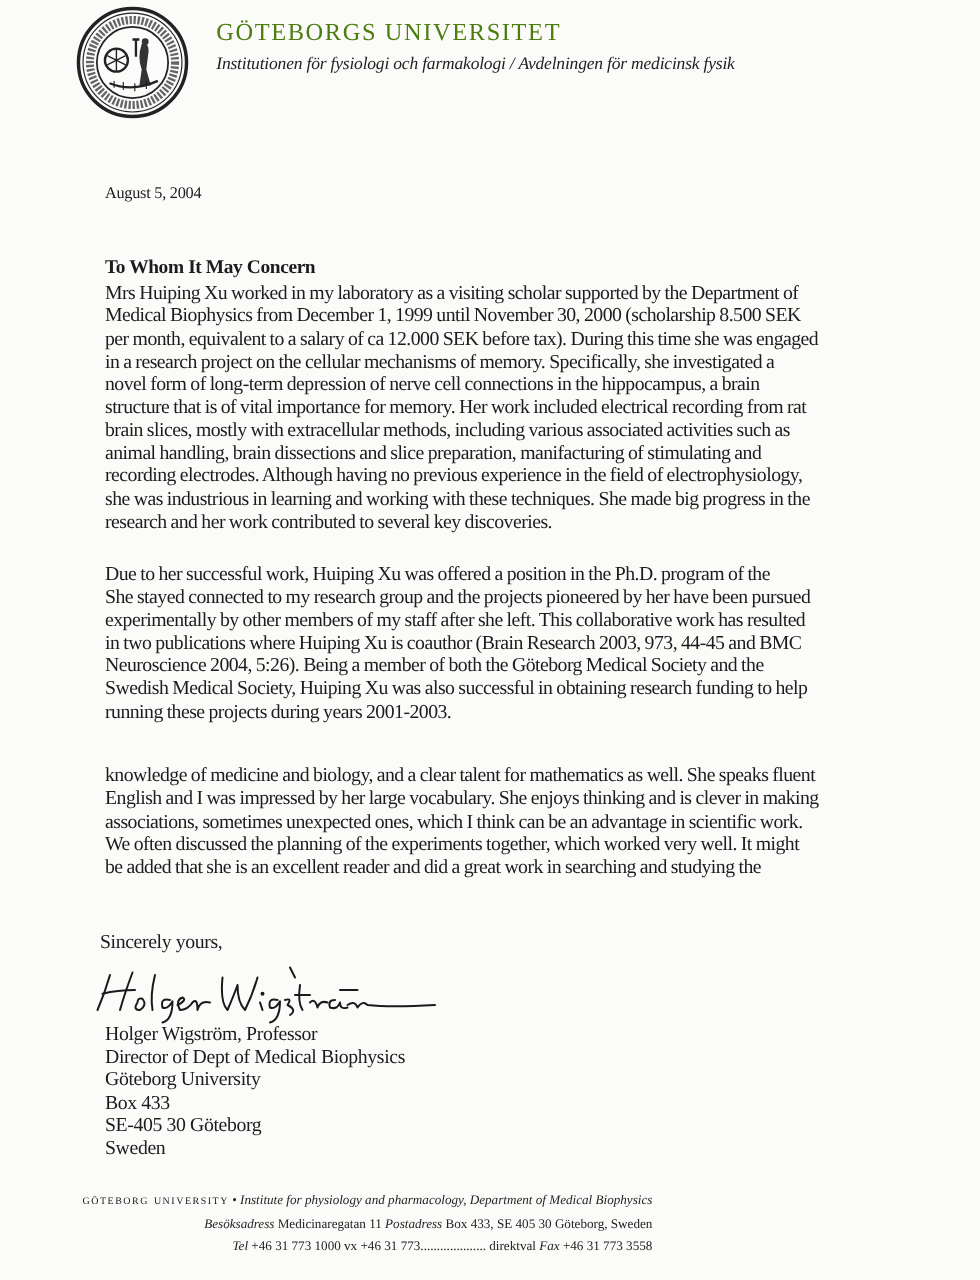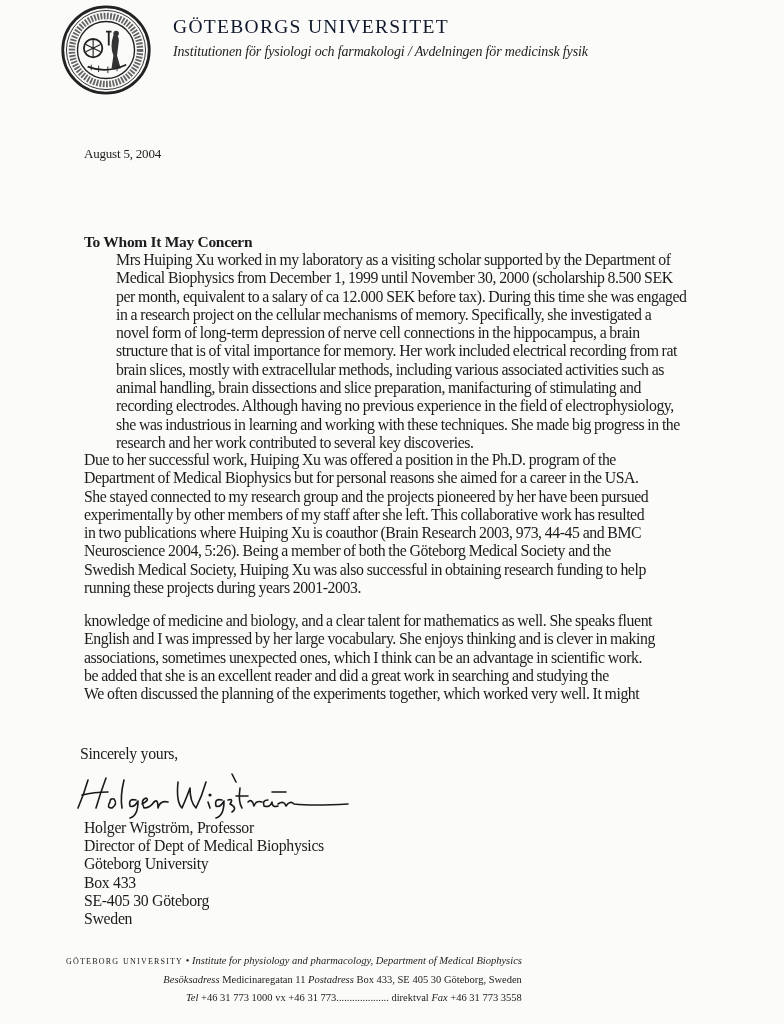--- a/index.html
+++ b/index.html
@@ -8,43 +8,42 @@
     background: #fbfbfa;
     font-family: "Liberation Serif", "DejaVu Serif", serif;
     color: #1c1c1c;
     position: relative;
   }
   .seal {
     position: absolute; left: 60px; top: 4px; width: 92px; height: 92px;
   }
   .uni-name {
     position: absolute; left: 173px; top: 16px;
-    font-size: 19.5px; letter-spacing: 1.3px; color: #0f172a;
+    font-size: 19.5px; letter-spacing: 1.3px; color: #4d7c0f;
     white-space: nowrap;
   }
   .uni-sub {
     position: absolute; left: 173px; top: 44px;
     font-size: 14px; color: #222; white-space: nowrap; letter-spacing: -0.15px; font-style: italic;
   }
   .date {
     position: absolute; left: 84px; top: 146px; font-size: 13px;
     letter-spacing: -0.2px;
   }
   .salutation {
     position: absolute; left: 84px; top: 205px; font-size: 15.5px; font-weight: bold;
     letter-spacing: -0.3px;
-    margin-top: 28px;
   }
   .para {
     position: absolute; left: 84px; font-size: 15.8px; line-height: 18.3px;
     letter-spacing: -0.42px; word-spacing: -0.4px;
     white-space: nowrap;
   }
   .para .ln { display: block; }
-  .p1 { top: 251px; margin-left: 32px; }
+  .p1 { top: 226px; }
   .p2 { top: 451px; }
   .p3 { top: 612px; }
   .closing {
     position: absolute; left: 80px; top: 745px; font-size: 15.8px; letter-spacing: -0.3px;
   }
   .signature {
     position: absolute; left: 72px; top: 768px; width: 280px; height: 52px;
   }
   .sig-block {
     position: absolute; left: 84px; top: 819px; font-size: 15.8px; line-height: 18.2px;
@@ -90,35 +89,34 @@
   <span class="ln">structure that is of vital importance for memory. Her work included electrical recording from rat</span>
   <span class="ln">brain slices, mostly with extracellular methods, including various associated activities such as</span>
   <span class="ln">animal handling, brain dissections and slice preparation, manifacturing of stimulating and</span>
   <span class="ln">recording electrodes. Although having no previous experience in the field of electrophysiology,</span>
   <span class="ln">she was industrious in learning and working with these techniques. She made big progress in the</span>
   <span class="ln">research and her work contributed to several key discoveries.</span>
 </div>
 
 <div class="para p2">
   <span class="ln">Due to her successful work, Huiping Xu was offered a position in the Ph.D. program of the</span>
-  <span class="ln">Department of Medical Biophysics but for personal reasons she aimed for a career in the USA.</span>
   <span class="ln">She stayed connected to my research group and the projects pioneered by her have been pursued</span>
   <span class="ln">experimentally by other members of my staff after she left. This collaborative work has resulted</span>
   <span class="ln">in two publications where Huiping Xu is coauthor (Brain Research 2003, 973, 44-45 and BMC</span>
   <span class="ln">Neuroscience 2004, 5:26). Being a member of both the Göteborg Medical Society and the</span>
   <span class="ln">Swedish Medical Society, Huiping Xu was also successful in obtaining research funding to help</span>
   <span class="ln">running these projects during years 2001-2003.</span>
 </div>
 
 <div class="para p3">
   <span class="ln">knowledge of medicine and biology, and a clear talent for mathematics as well. She speaks fluent</span>
   <span class="ln">English and I was impressed by her large vocabulary. She enjoys thinking and is clever in making</span>
   <span class="ln">associations, sometimes unexpected ones, which I think can be an advantage in scientific work.</span>
+  <span class="ln">We often discussed the planning of the experiments together, which worked very well. It might</span>
   <span class="ln">be added that she is an excellent reader and did a great work in searching and studying the</span>
-  <span class="ln">We often discussed the planning of the experiments together, which worked very well. It might</span>
 </div>
 
 <div class="closing">Sincerely yours,</div>
 
 <svg class="signature" viewBox="0 0 280 52">
   <g fill="none" stroke="#1a1a1a" stroke-width="1.6" stroke-linecap="round" stroke-linejoin="round">
 
     <path d="M16 12 Q12 26 6 40"></path>
     <path d="M34 10 Q28 26 24 40"></path>
     <path d="M10 27 Q22 24 36 24"></path>

